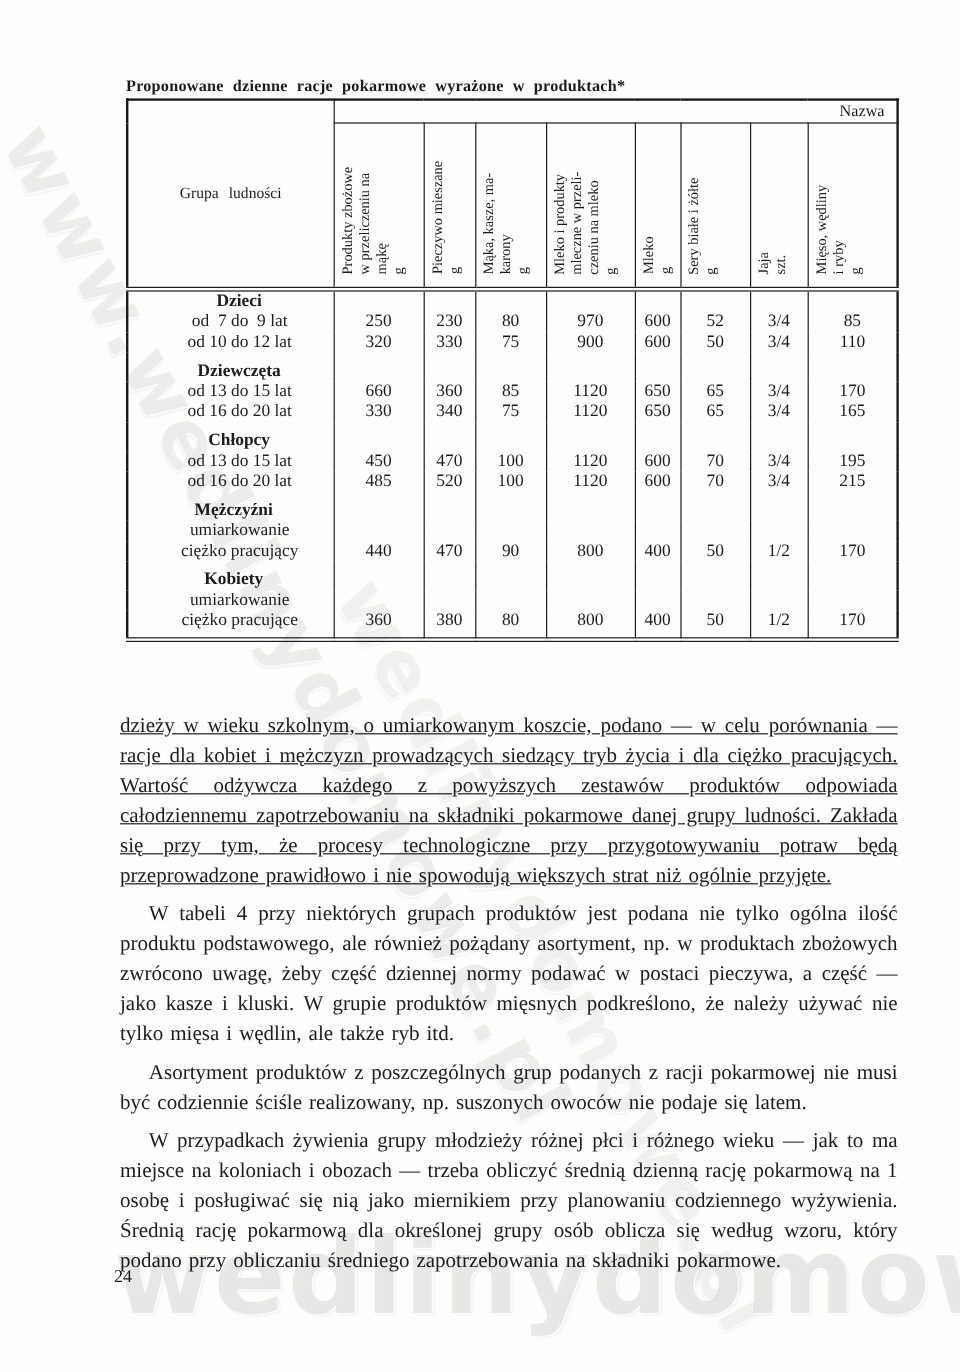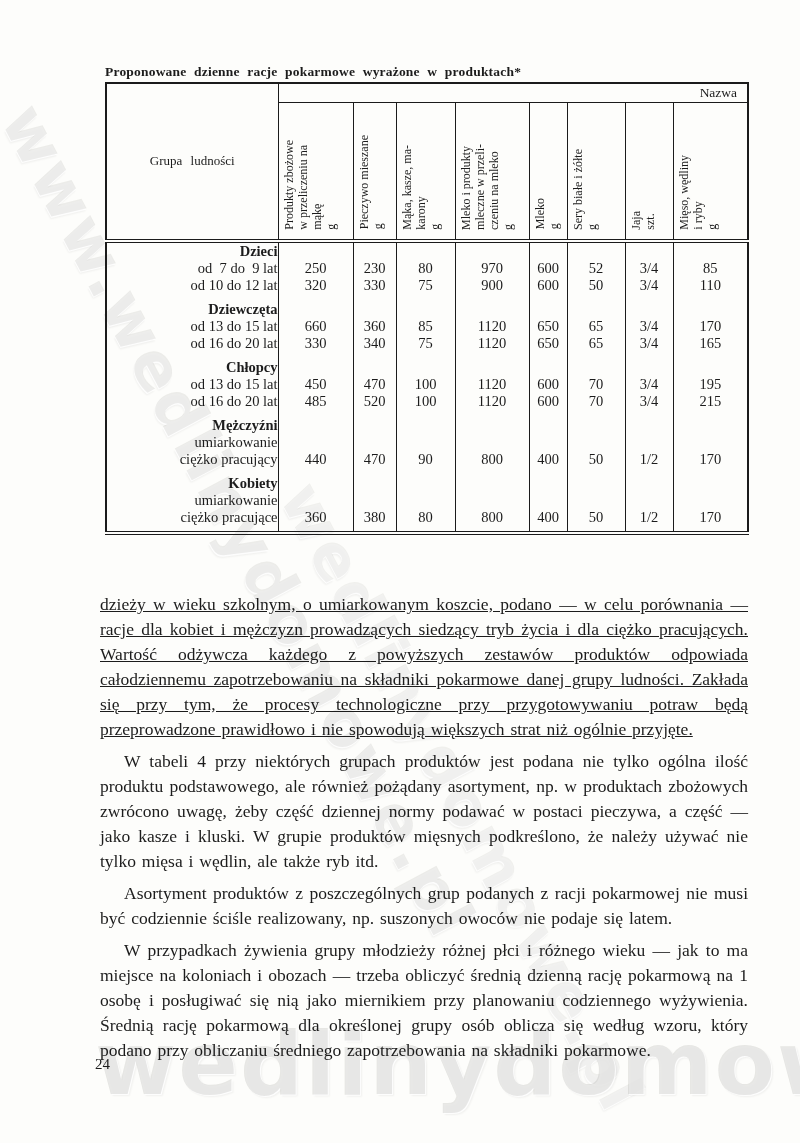--- a/index.html
+++ b/index.html
@@ -72,21 +72,21 @@
   }
   .rotwrap {
     display: inline-block;
     writing-mode: vertical-rl;
     transform: rotate(180deg);
     white-space: pre-line;
     font-size: 12px; line-height: 1.18;
   }
 
   tbody td { height: 17px; line-height: 17px; font-size: 14.5px; padding: 0; }
-  tbody td.label { text-align: right; white-space: nowrap; }
+  tbody td.label { text-align: center; white-space: nowrap; }
   tbody td.label.bold { font-weight: bold; }
   tbody td.label.i0 { padding-left: 14px; }
   tbody td.label.i1 { padding-left: 15px; }
   tbody td.label.im { padding-left: 5px;  }
   tbody td.val { border-left: 1px solid #1b1b1b; text-align: center; }
   tbody tr.gap td { padding-top: 7px; height: 24px; }
   tbody tr:last-child td { padding-bottom: 5px; }
 
   
   .footnote {

